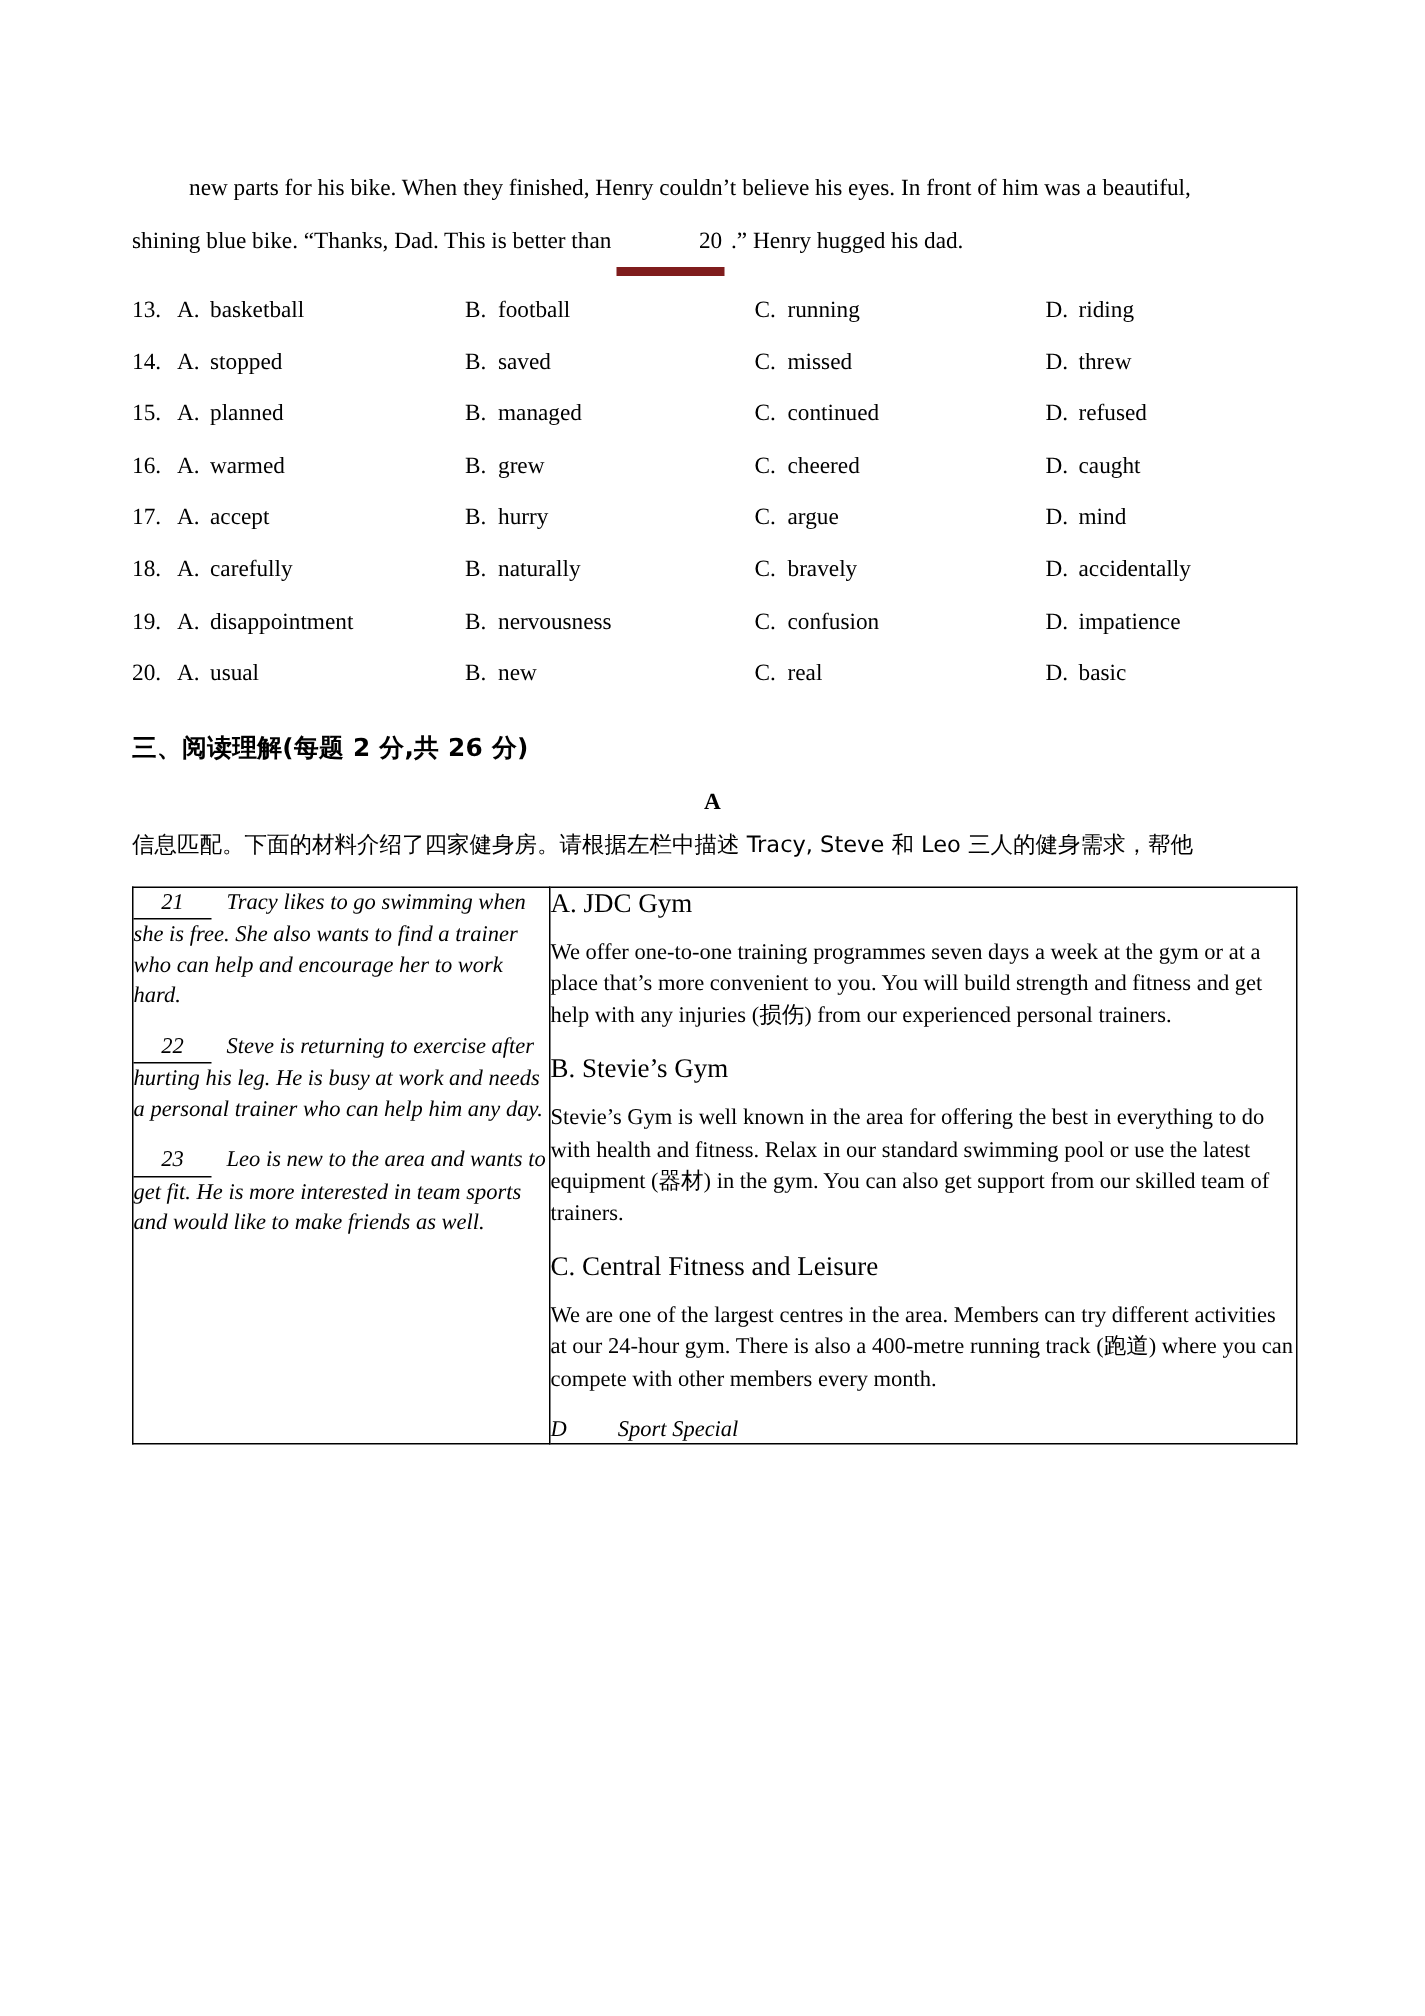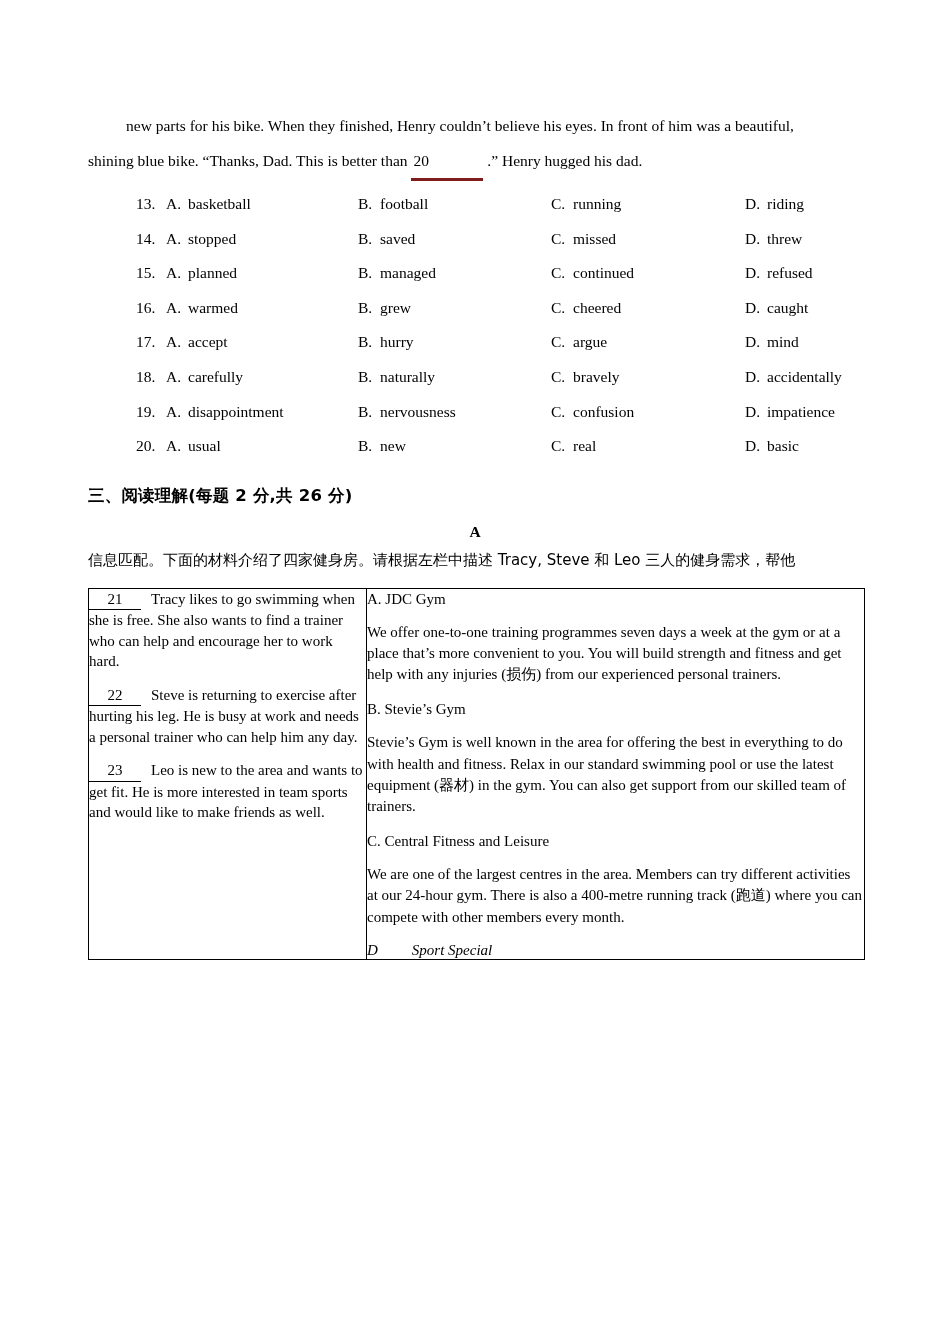--- a/index.html
+++ b/index.html
@@ -25,32 +25,31 @@
   .para {
     font-size: 15.5px;
     line-height: 35px;
     text-align: justify;
   }
   .para-indent {
     text-indent: 38px;
   }
   .blank-fill {
     display: inline-block;
-    border-bottom: 3px solid #7f1d1d;
-    text-align: left;
+    border-bottom: 6px solid #7f1d1d;
+    text-align: right;
     min-width: 68px;
     padding: 0 2px;
   }
   .top-block {
     padding-top: 108px;
   }
   
   .choices {
     margin-top: 6px;
-    margin-left: 48px;
   }
   .choice-row {
     display: flex;
     font-size: 15.5px;
     line-height: 34.6px;
     white-space: nowrap;
   }
   .choice-row .num {
     width: 30px;
     flex: 0 0 30px;
@@ -107,31 +106,32 @@
     padding: 0;
   }
   td.left-col  { width: 277px; padding: 18px 14px 14px 14px; }
   td.right-col { width: 497px; padding: 14px 14px 10px 14px; }
 
   .item-p {
     font-size: 15px;
     line-height: 20.5px;
     margin: 0 0 13px 0;
     text-align: left;
+    font-style: italic;
   }
   .item-p:last-child { margin-bottom: 0; }
   .item-blank {
     display: inline-block;
     border-bottom: 1px solid #000;
     text-align: center;
     width: 52px;
     margin-right: 10px;
   }
   .gym-title {
-    font-size: 15px;
+    font-size: 18px;
     line-height: 21px;
     margin: 0 0 12px 0;
   }
   .gym-body {
     font-size: 15px;
     line-height: 21.2px;
     margin: 0 0 14px 0;
     text-align: left;
   }
   .ital { }

